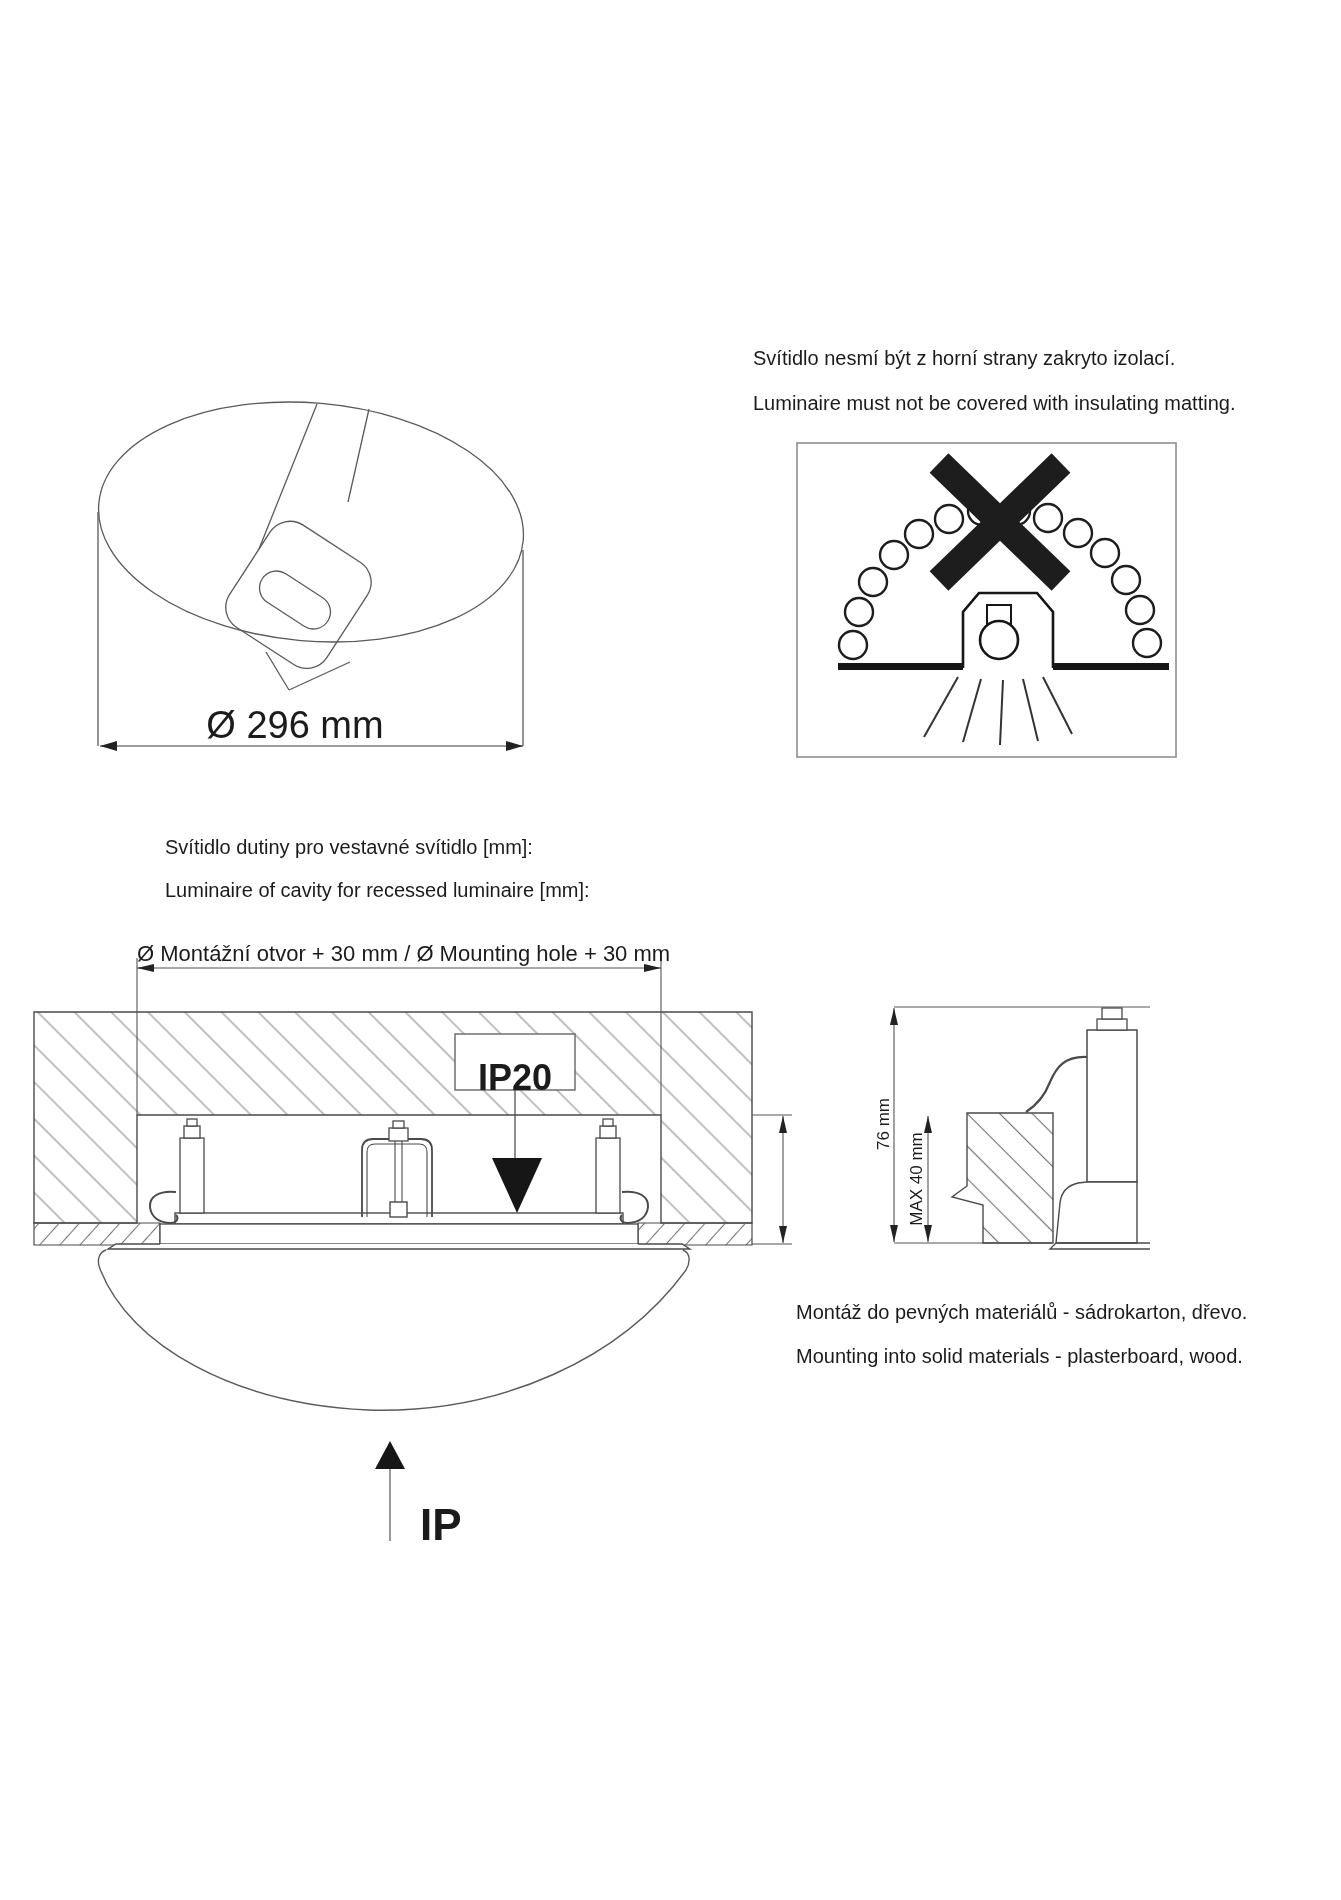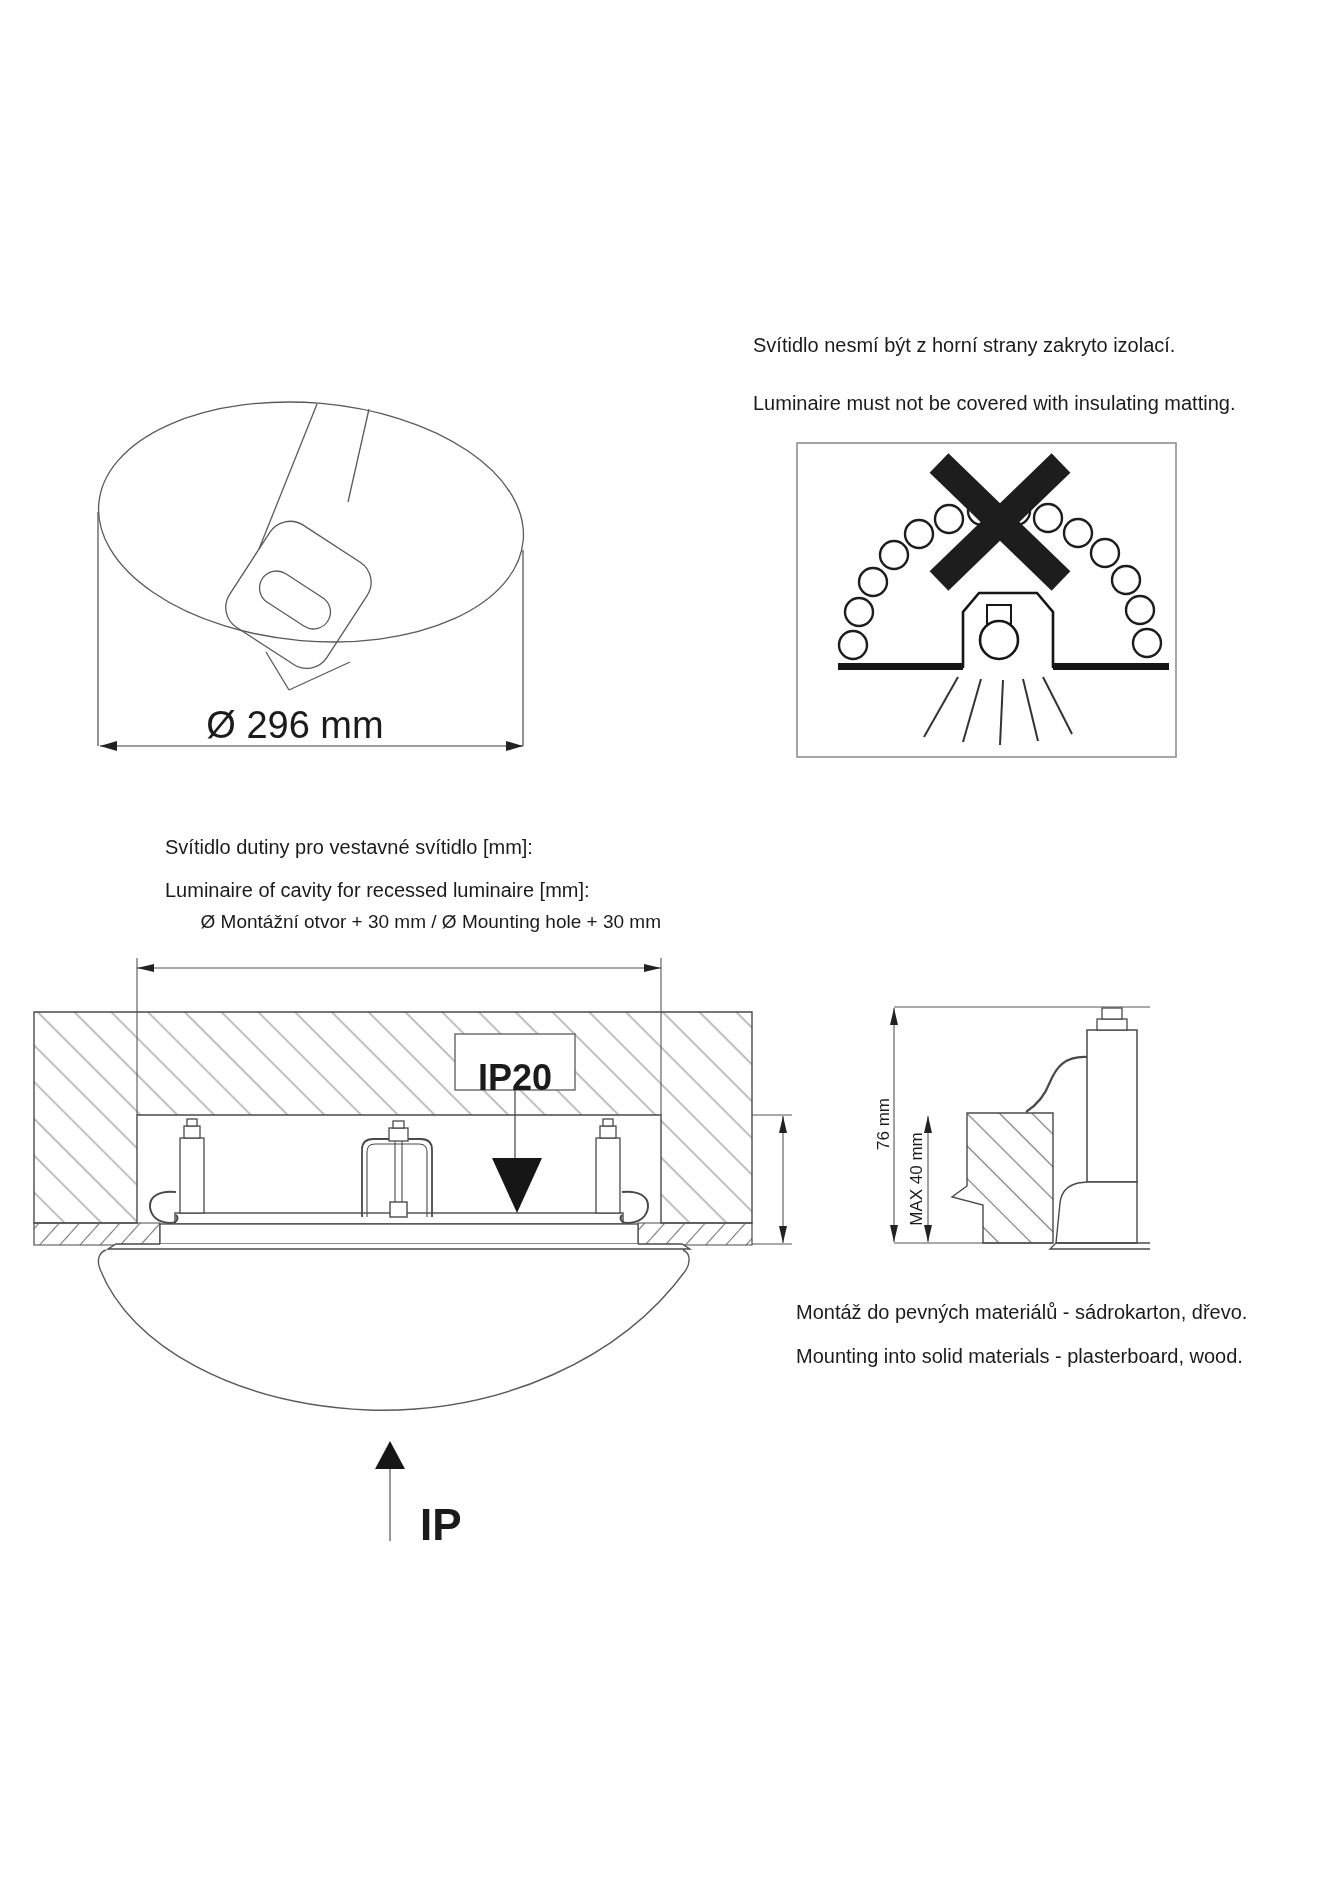--- a/index.html
+++ b/index.html
@@ -3,21 +3,21 @@
 <meta charset="utf-8">
 <style>
   html,body{margin:0;padding:0;background:#fff;}
   #page{position:relative;width:1341px;height:1900px;background:#ffffff;overflow:hidden;
         font-family:"Liberation Sans","DejaVu Sans",sans-serif;color:#1b1b1b;}
   #art{position:absolute;left:0;top:0;}
   .txt{position:absolute;white-space:nowrap;color:#1b1b1b;}
   .note{font-size:20px;}
   .rot{transform:translate(-50%,-50%) rotate(-90deg);}
   #dia-label{left:185px;top:704px;width:220px;font-size:38px;text-align:center;}
-  #hole-label{left:137px;top:911px;width:524px;font-size:19px;text-align:right;}
+  #hole-label{left:137px;top:941px;width:524px;font-size:22px;text-align:right;}
   #ip20-label{left:455px;top:1034px;width:120px;height:56px;line-height:56px;
               text-align:center;font-size:36px;font-weight:bold;margin-top:16px;}
   #min80-label{left:770px;top:1178px;font-size:17px;}
   #h76-label{left:884px;top:1124px;font-size:17px;}
   #max40-label{left:917px;top:1179px;font-size:17px;}
   #ip-label{left:420px;top:1500px;font-size:44px;font-weight:bold;}
 </style>
 </head>
 <body>
 
@@ -180,21 +180,21 @@
         <rect x="1087" y="1030" width="50" height="152" stroke-width="1.5"></rect>
         <rect x="1097" y="1019" width="30" height="11" stroke-width="1.3"></rect>
         <rect x="1102" y="1008" width="20" height="11" stroke-width="1.3"></rect>
         <path d="M1087,1182 L1078,1183 C1066,1186 1061,1193 1060,1203 L1056,1243 L1137,1243 L1137,1182 Z" stroke-width="1.4"></path>
         <path d="M1056,1243 L1050,1249 H1150 M1056,1243 H1150" fill="none" stroke-width="1.3"></path>
         <path fill="none" stroke-width="2.2" d="M1087,1057 C1064,1056 1056,1068 1050,1082 C1045,1095 1037,1105 1026,1112"></path>
       </g>
     </g>
   </svg>
 
-  <div class="txt note" style="left:753px;top:334px">Svítidlo nesmí být z horní strany zakryto izolací.</div>
+  <div class="txt note" style="left:753px;top:347px">Svítidlo nesmí být z horní strany zakryto izolací.</div>
   <div class="txt note" style="left:753px;top:392px">Luminaire must not be covered with insulating matting.</div>
 
   <div class="txt" id="dia-label">Ø 296 mm</div>
 
   <div class="txt note" style="left:165px;top:836px">Svítidlo dutiny pro vestavné svítidlo [mm]:</div>
   <div class="txt note" style="left:165px;top:879px">Luminaire of cavity for recessed luminaire [mm]:</div>
 
   <div class="txt" id="hole-label">Ø Montážní otvor + 30 mm / Ø Mounting hole + 30 mm</div>
 
   <div class="txt" id="ip20-label">IP20</div>

